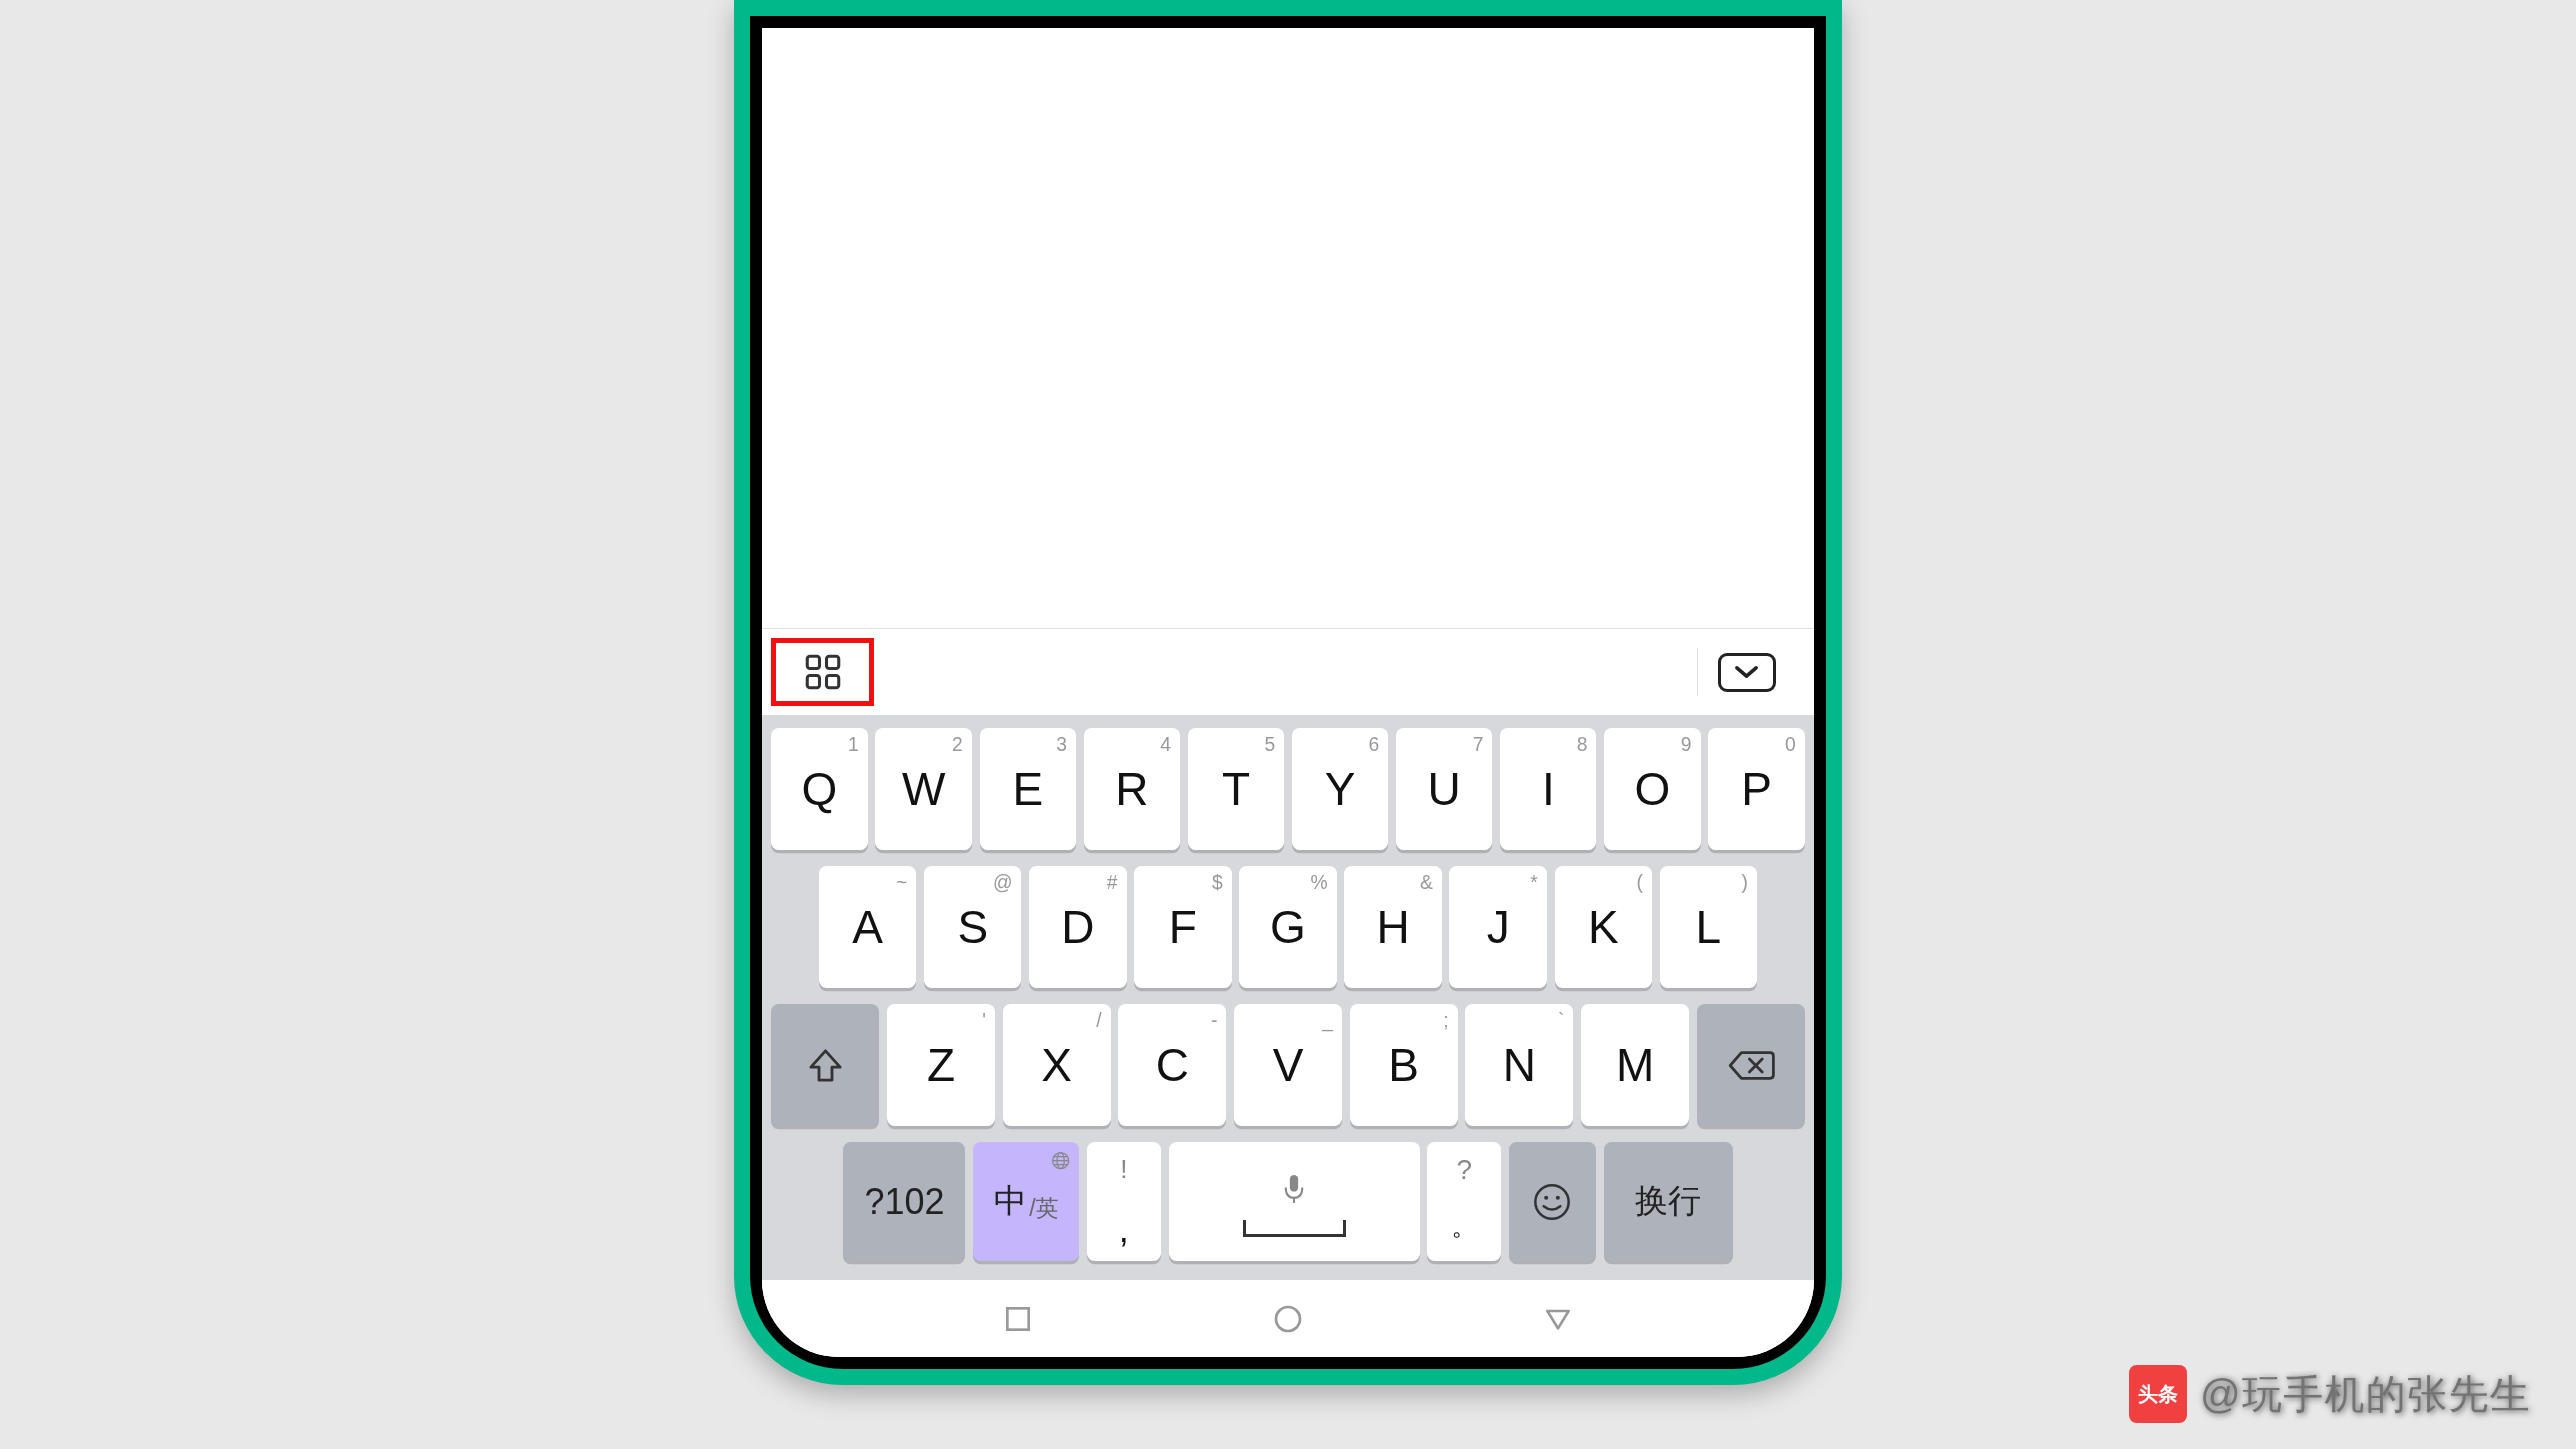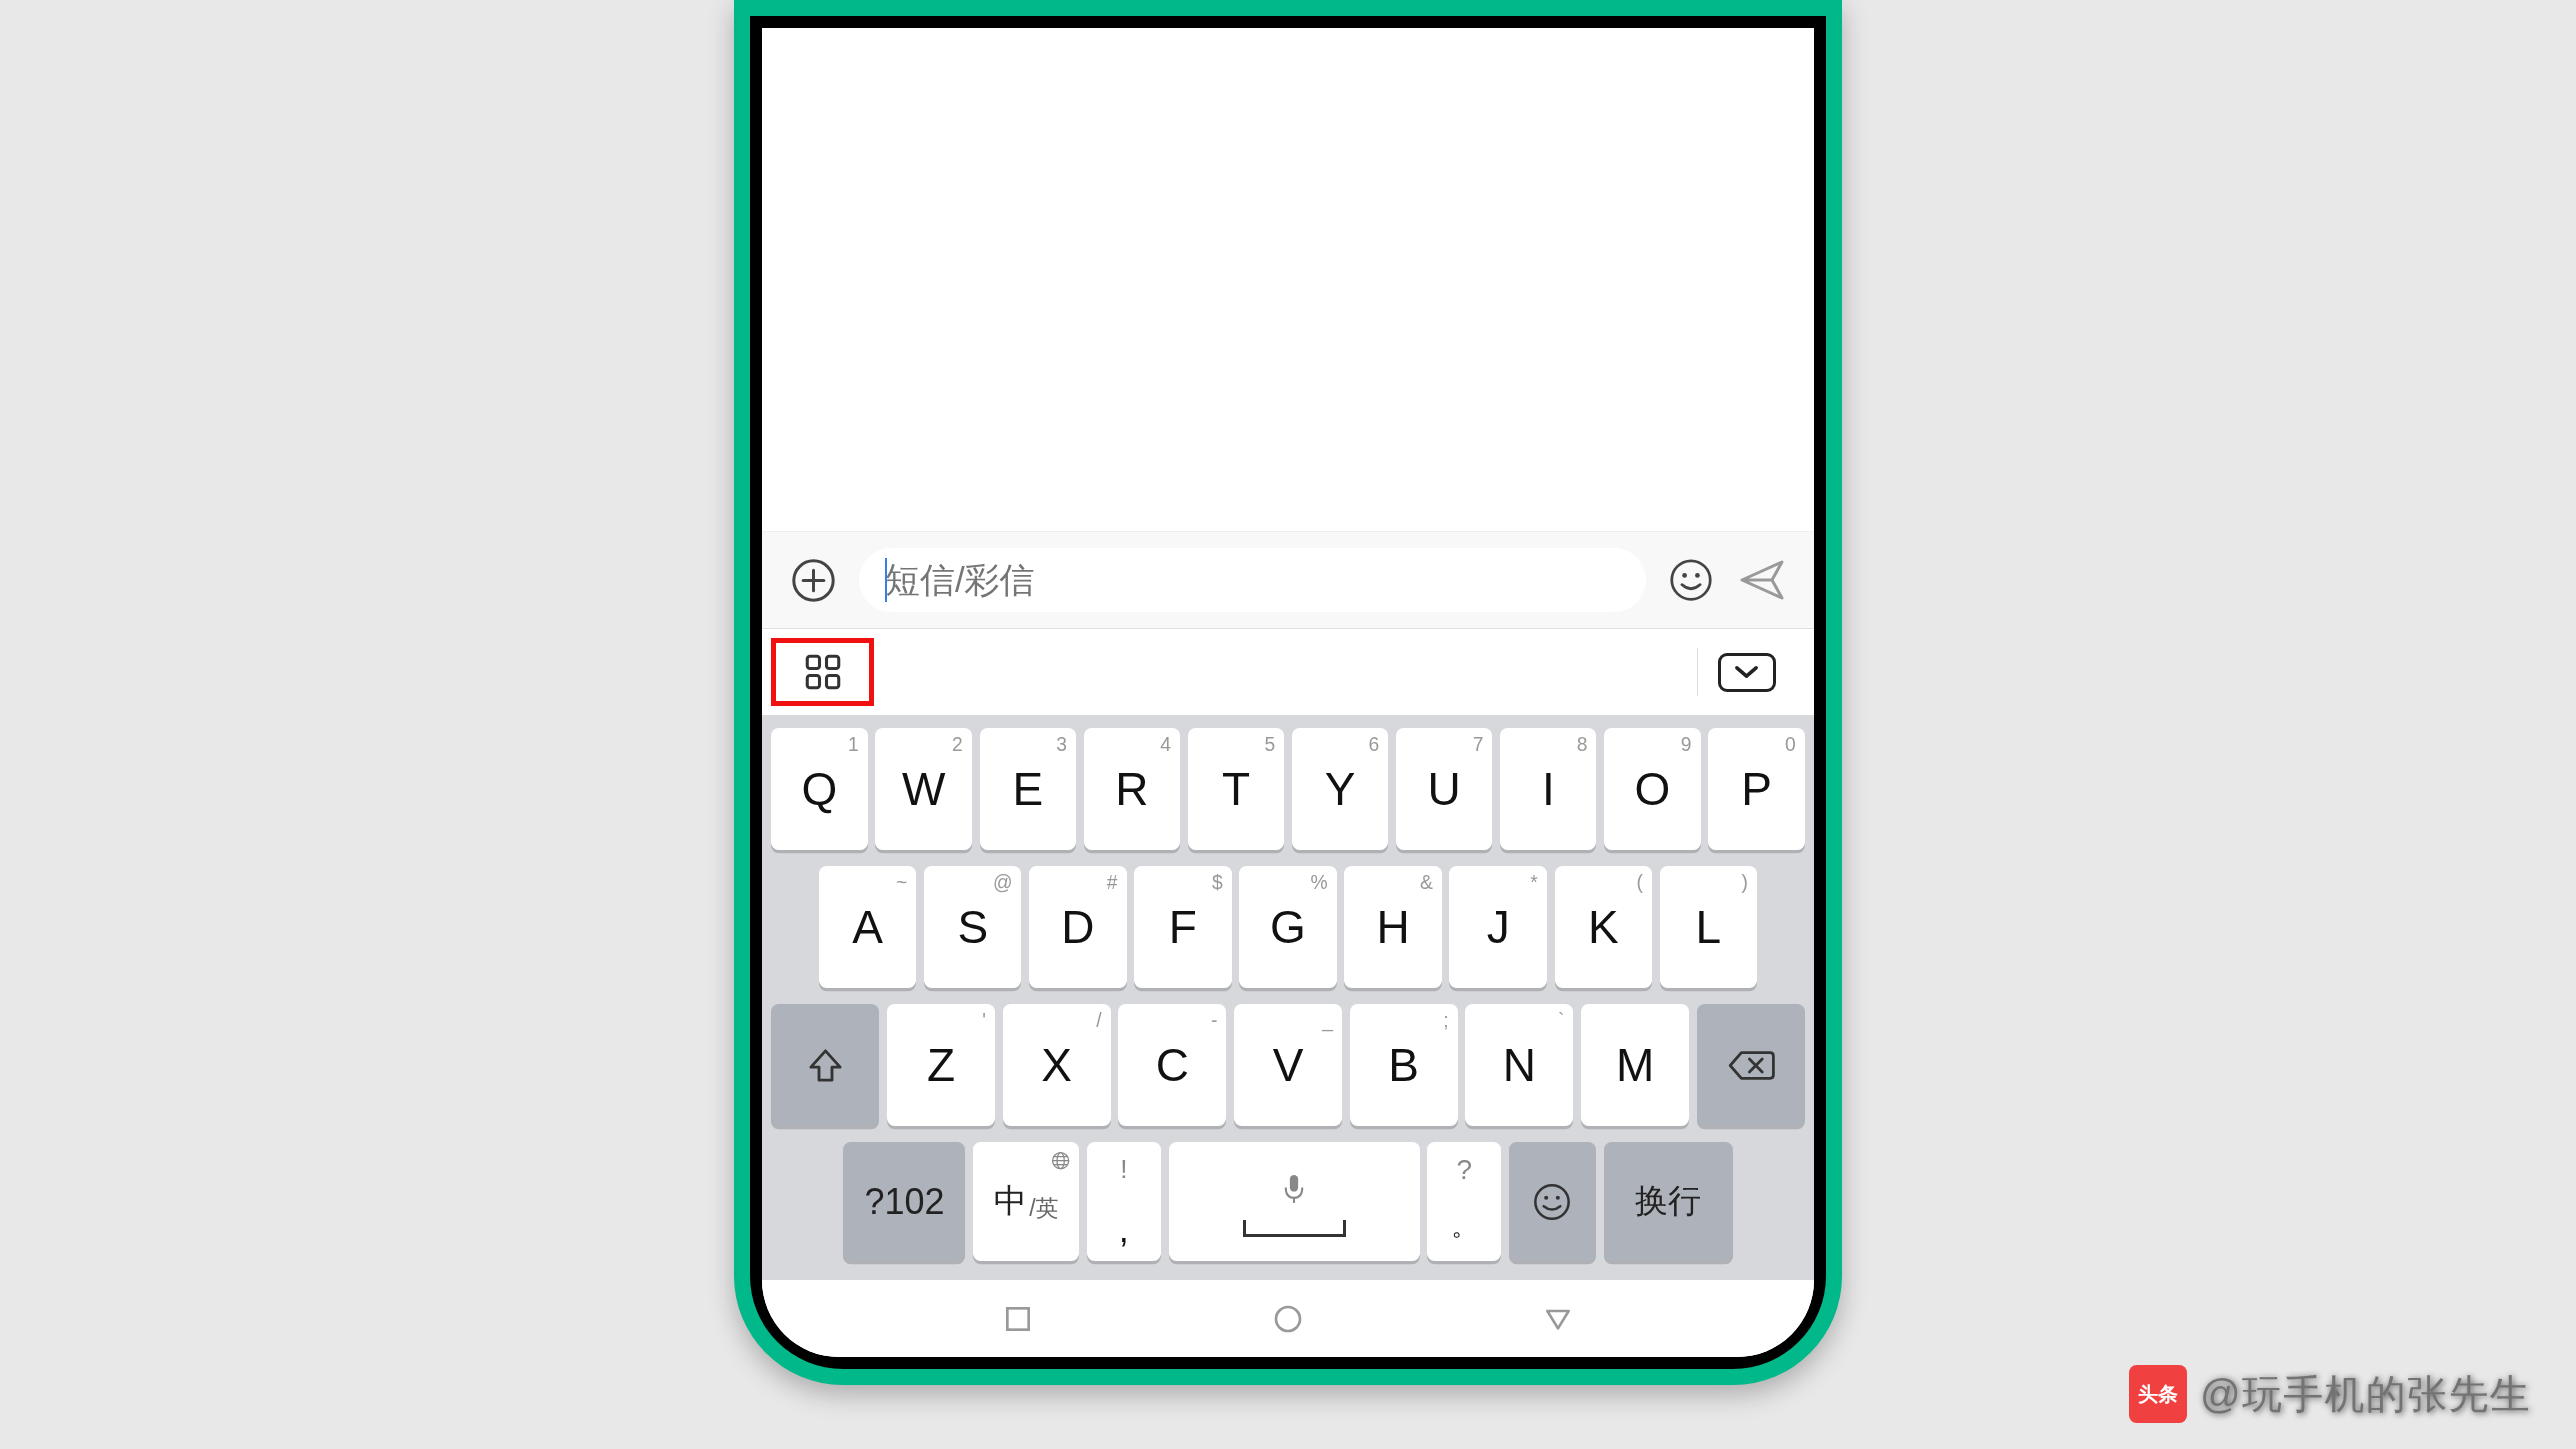--- a/index.html
+++ b/index.html
@@ -170,21 +170,21 @@
   .key-shift svg { width: 39px; height: 39px; }
   .key-backspace svg { width: 48px; height: 35px; }
   .row4 .key { height: 119px; }
   .key-mode {
     background: #aeb2ba;
     flex: 0 0 122px;
     font-size: 36px;
     color: #222;
   }
   .key-lang {
-    background: #ffffff;
+    background: #c4b5fd;
     flex: 0 0 106px;
     position: relative;
   }
   .key-lang .lang-main { font-size: 33px; color: #222; }
   .key-lang .lang-sub { font-size: 23px; color: #666; margin-left: 2.6px; vertical-align: -3.9px;}
   .key-lang .globe { position: absolute; top: 9px; right: 9px; }
   .key-lang .globe svg { width: 19.3px; height: 19.3px; }
   .key-comma {
     flex: 0 0 74px;
     position: relative;
@@ -258,46 +258,20 @@
 </style>
 </head>
 <body>
 
 <div class="phone-frame">
   <div class="phone-inner">
     <div class="screen">
 
       <div class="content-area"></div>
 
-      <div class="message-bar">
-        <div class="add-btn">
-          <svg viewBox="0 0 48 48">
-              <circle cx="24" cy="24" r="21" fill="none" stroke="#444" stroke-width="3.2"></circle>
-              <line x1="24" y1="13" x2="24" y2="35" stroke="#444" stroke-width="3.2" stroke-linecap="round"></line>
-              <line x1="13" y1="24" x2="35" y2="24" stroke="#444" stroke-width="3.2" stroke-linecap="round"></line>
-            </svg>
-        </div>
-        <div class="message-input-wrap">
-          <span class="cursor"></span>
-          <input class="message-input" placeholder="短信/彩信" style="">
-        </div>
-        <div class="emoji-btn">
-          <svg viewBox="0 0 48 48">
-              <circle cx="24" cy="24" r="21" fill="none" stroke="#444" stroke-width="3"></circle>
-              <circle cx="17" cy="19" r="2.6" fill="#444"></circle>
-              <circle cx="31" cy="19" r="2.6" fill="#444"></circle>
-              <path d="M14 29 Q24 38 34 29" fill="none" stroke="#444" stroke-width="3" stroke-linecap="round"></path>
-            </svg>
-        </div>
-        <div class="send-btn">
-          <svg viewBox="0 0 48 48">
-              <path d="M4 24 L44 6 L34 24 L44 42 Z M4 24 L34 24" fill="none" stroke="#999" stroke-width="3" stroke-linejoin="round"></path>
-            </svg>
-        </div>
-      </div>
 
       <div class="kb-toolbar">
         <div class="kb-menu-btn">
           <svg viewBox="0 0 48 48">
             <rect x="6" y="6" width="14" height="14" rx="3" fill="none" stroke="#333" stroke-width="3.5"></rect>
             <rect x="28" y="6" width="14" height="14" rx="3" fill="none" stroke="#333" stroke-width="3.5"></rect>
             <rect x="6" y="28" width="14" height="14" rx="3" fill="none" stroke="#333" stroke-width="3.5"></rect>
             <rect x="28" y="28" width="14" height="14" rx="3" fill="none" stroke="#333" stroke-width="3.5"></rect>
           </svg>
         </div>

